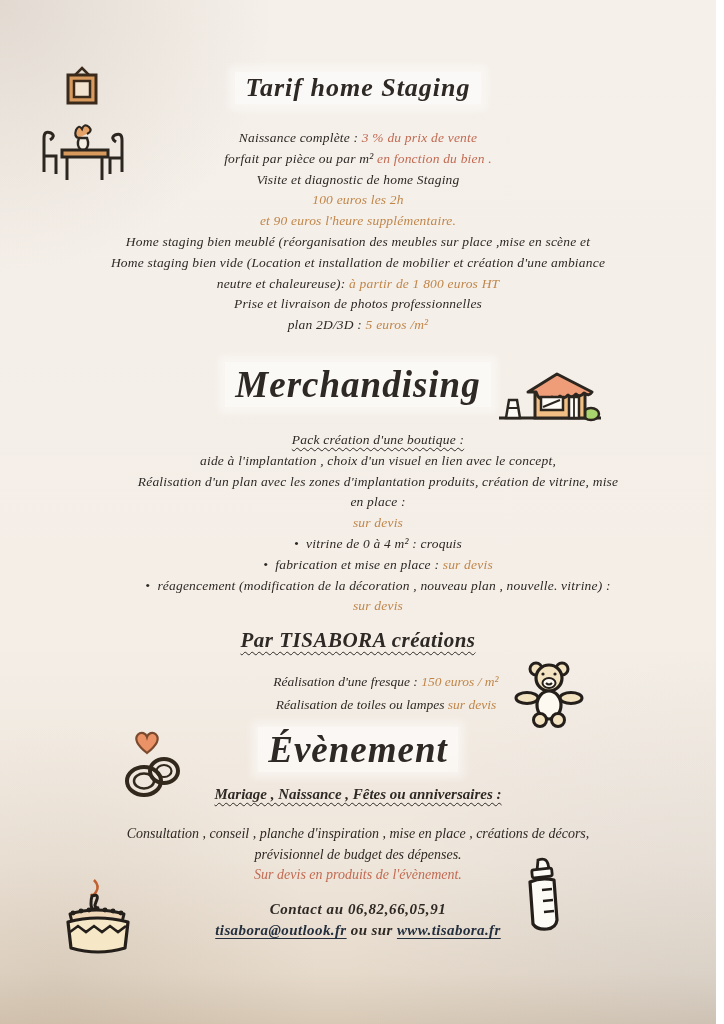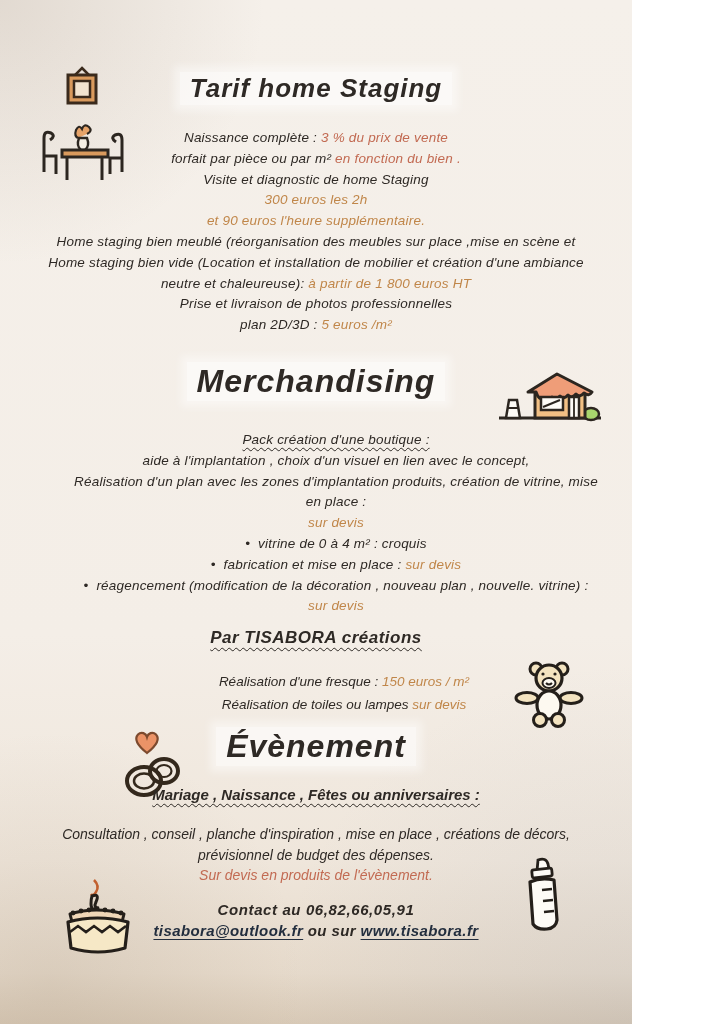--- a/index.html
+++ b/index.html
@@ -1,39 +1,39 @@
 <!DOCTYPE html>
 <html><head>
 <meta charset="utf-8">
 <style>
   html,body{margin:0;padding:0;}
   #page{
-    position:relative;width:632px;height:1024px;overflow:hidden;
-    font-family:Liberation Sans, sans-serif;
+    position:relative;width:716px;height:1024px;overflow:hidden;
+    font-family:Liberation Serif, serif;
     font-style:italic;
     color:#2e2925;
     background:
       radial-gradient(circle at 0% 0%, rgba(150,130,110,.20), transparent 22%),
       radial-gradient(circle at 100% 100%, rgba(140,150,168,.14), transparent 30%),
       radial-gradient(circle at 8% 96%, rgba(150,130,105,.16), transparent 22%),
       linear-gradient(180deg,#f5f0ea 0%,#f4eee7 62%,#efe6db 84%,#e6dacb 95%,#d8c9b6 100%);
   }
   .sec{position:absolute;left:0;width:100%;text-align:center;}
   .line{white-space:nowrap;}
   .t-tarif{line-height:20.8px;font-size:13.5px;letter-spacing:.2px;}
   .t-merch{line-height:20.8px;font-size:13.5px;letter-spacing:.2px;padding-left:20px;}
   .t-tisa{line-height:22.5px;font-size:13.5px;padding-left:28px;}
   .t-event{line-height:20.5px;font-size:14px;}
   .salmon{color:#c26a52;}
   .orange{color:#c08649;}
   b,.bold{font-weight:bold;}
   .hl{display:inline-block;background:rgba(255,255,255,.62);box-shadow:0 0 8px 6px rgba(255,255,255,.45);padding:1px 10px;}
   .title-lg{font-size:26px;font-weight:bold;letter-spacing:1px;}
-  .title-xl{font-size:32px;font-weight:bold;letter-spacing:1px;}
-  .subhead{font-size:17px;font-weight:bold;letter-spacing:.5px;
+  .title-xl{font-size:37px;font-weight:bold;letter-spacing:1px;}
+  .subhead{font-size:21px;font-weight:bold;letter-spacing:.5px;
     text-decoration:underline;text-decoration-style:wavy;text-decoration-thickness:1px;text-underline-offset:4px;}
   .u-wavy{text-decoration:underline;text-decoration-style:wavy;text-decoration-thickness:1px;text-underline-offset:3px;}
   .contact1{font-size:15px;font-weight:bold;letter-spacing:.6px;}
   .contact2{font-size:15px;font-weight:bold;letter-spacing:.4px;}
   a.doclink{color:#232e3e;text-decoration:underline;text-underline-offset:3px;}
   .icon{position:absolute;}
 </style>
 </head>
 <body>
 
@@ -62,21 +62,21 @@
   </svg>
 
   <div class="sec" style="top:72px">
     <span class="hl title-lg">Tarif home Staging</span>
   </div>
 
   <div class="sec t-tarif" style="top:128px">
     <div class="line"><span>Naissance complète : </span><span class="salmon">3 % du prix de vente</span></div>
     <div class="line"><span>forfait par pièce ou par m² </span><span class="salmon">en fonction du bien .</span></div>
     <div class="line"><span>Visite et diagnostic de home Staging</span></div>
-    <div class="line"><span class="orange">300 euros les 2h</span></div>
+    <div class="line"><span class="orange">100 euros les 2h</span></div>
     <div class="line"><span class="orange">et 90 euros l'heure supplémentaire.</span></div>
     <div class="line"><span>Home staging bien meublé (réorganisation des meubles sur place ,mise en scène et</span></div>
     <div class="line"><span>Home staging bien vide (Location et installation de mobilier et création d'une ambiance</span></div>
     <div class="line"><span>neutre et chaleureuse): </span><span class="orange">à partir de 1 800 euros HT</span></div>
     <div class="line"><span>Prise et livraison de photos professionnelles</span></div>
     <div class="line"><span>plan 2D/3D :  </span><span class="orange">5 euros /m²</span></div>
   </div>
 
   <div class="sec" style="top:362px">
     <span class="hl title-xl">Merchandising</span>

